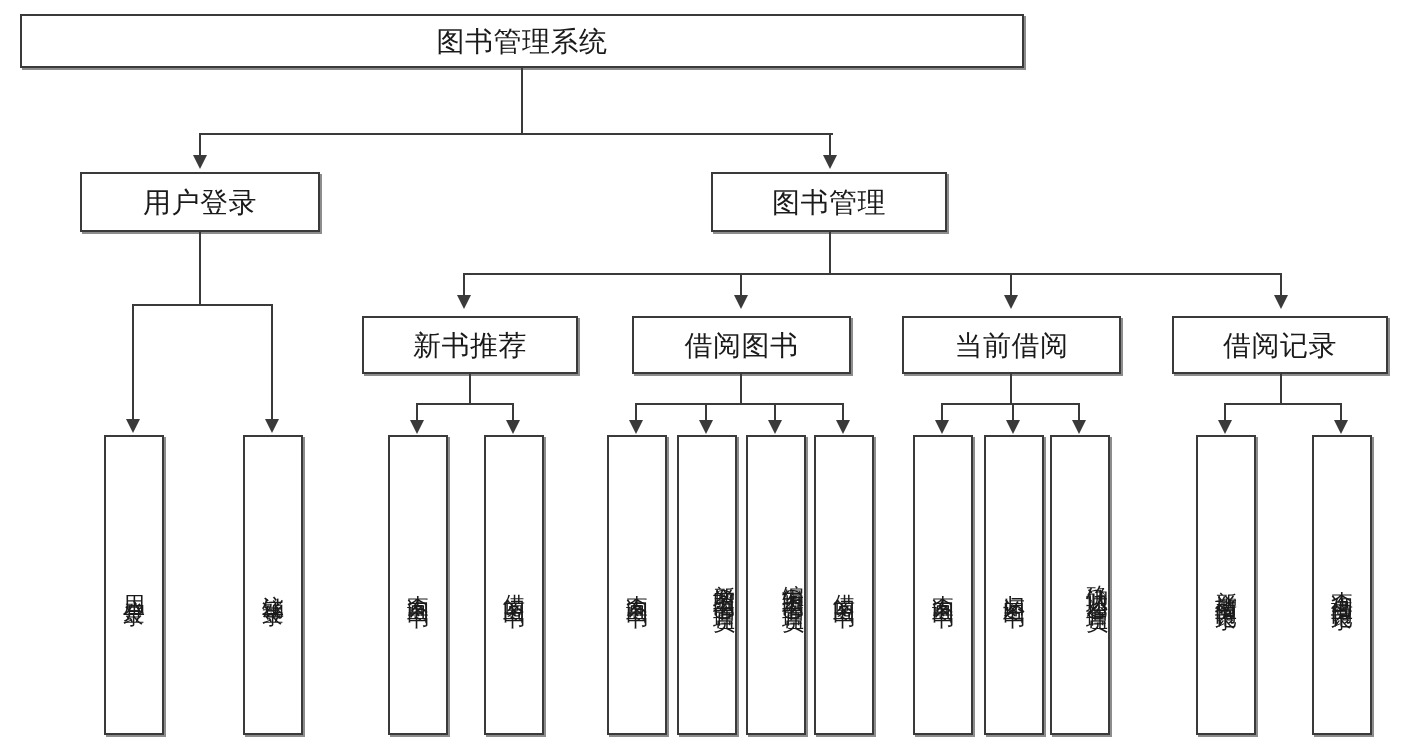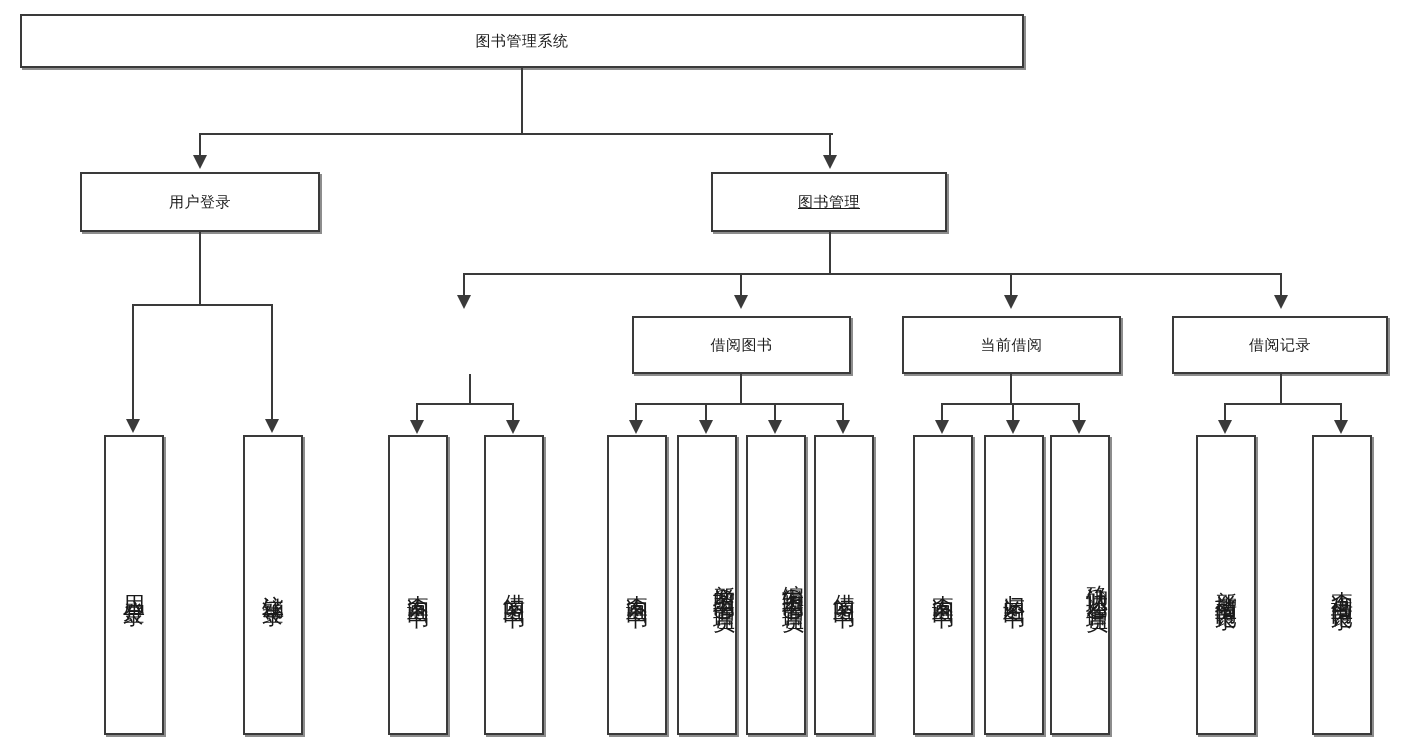--- a/index.html
+++ b/index.html
@@ -10,21 +10,21 @@
   }
   #canvas{position:relative;width:1405px;height:747px;background:#fff;}
 
   
   .node{
     position:absolute;box-sizing:border-box;
     background:#ffffff;
     border:2px solid #3a3a3a;
     display:flex;align-items:center;justify-content:center;
     text-align:center;
-    font-size:15px;
+    font-size:28px;
     line-height:1.25;
     color:#1a1a1a;
     letter-spacing:0.5px;
   }
   .node.shadow{box-shadow:2px 2px 0 0 #8d8d8d;}
 
   
   .node.vert{
     writing-mode:vertical-rl;
     text-orientation:upright;
@@ -66,40 +66,41 @@
   <div class="ln v" style="left:521px;top:68px;height:65px;"></div>
 
   <div class="ln h" style="left:199px;top:133px;width:634px;"></div>
 
   <div class="ln v" style="left:199px;top:133px;height:24px;"></div>
   <div class="arrow" style="left:193px;top:155px;"></div>
   <div class="ln v" style="left:829px;top:133px;height:24px;"></div>
   <div class="arrow" style="left:823px;top:155px;"></div>
 
   <div class="node shadow" style="left:80px;top:172px;width:240px;height:60px;">用户登录</div>
-  <div class="node shadow" style="left:711px;top:172px;width:236px;height:60px;text-decoration:underline;">图书管理</div>
+  <div class="node shadow" style="left:711px;top:172px;width:236px;height:60px;">图书管理</div>
 
   <div class="ln v" style="left:199px;top:232px;height:72px;"></div>
   <div class="ln h" style="left:132px;top:304px;width:140px;"></div>
   <div class="ln v" style="left:132px;top:304px;height:116px;"></div>
   <div class="arrow" style="left:126px;top:419px;"></div>
   <div class="ln v" style="left:271px;top:304px;height:116px;"></div>
   <div class="arrow" style="left:265px;top:419px;"></div>
 
   <div class="ln v" style="left:829px;top:232px;height:42px;"></div>
   <div class="ln h" style="left:463px;top:273px;width:817px;"></div>
   <div class="ln v" style="left:463px;top:273px;height:24px;"></div>
   <div class="arrow" style="left:457px;top:295px;"></div>
   <div class="ln v" style="left:740px;top:273px;height:24px;"></div>
   <div class="arrow" style="left:734px;top:295px;"></div>
   <div class="ln v" style="left:1010px;top:273px;height:24px;"></div>
   <div class="arrow" style="left:1004px;top:295px;"></div>
   <div class="ln v" style="left:1280px;top:273px;height:24px;"></div>
   <div class="arrow" style="left:1274px;top:295px;"></div>
 
+  <div class="node shadow" style="left:362px;top:316px;width:216px;height:58px;">新书推荐</div>
   <div class="node shadow" style="left:632px;top:316px;width:219px;height:58px;">借阅图书</div>
   <div class="node shadow" style="left:1172px;top:316px;width:216px;height:58px;">借阅记录</div>
   <div class="node shadow" style="left:902px;top:316px;width:219px;height:58px;">当前借阅</div>
 
   <div class="ln v" style="left:469px;top:374px;height:30px;"></div>
   <div class="ln h" style="left:416px;top:403px;width:97px;"></div>
   <div class="ln v" style="left:416px;top:403px;height:18px;"></div>
   <div class="arrow" style="left:410px;top:420px;"></div>
   <div class="ln v" style="left:512px;top:403px;height:18px;"></div>
   <div class="arrow" style="left:506px;top:420px;"></div>

